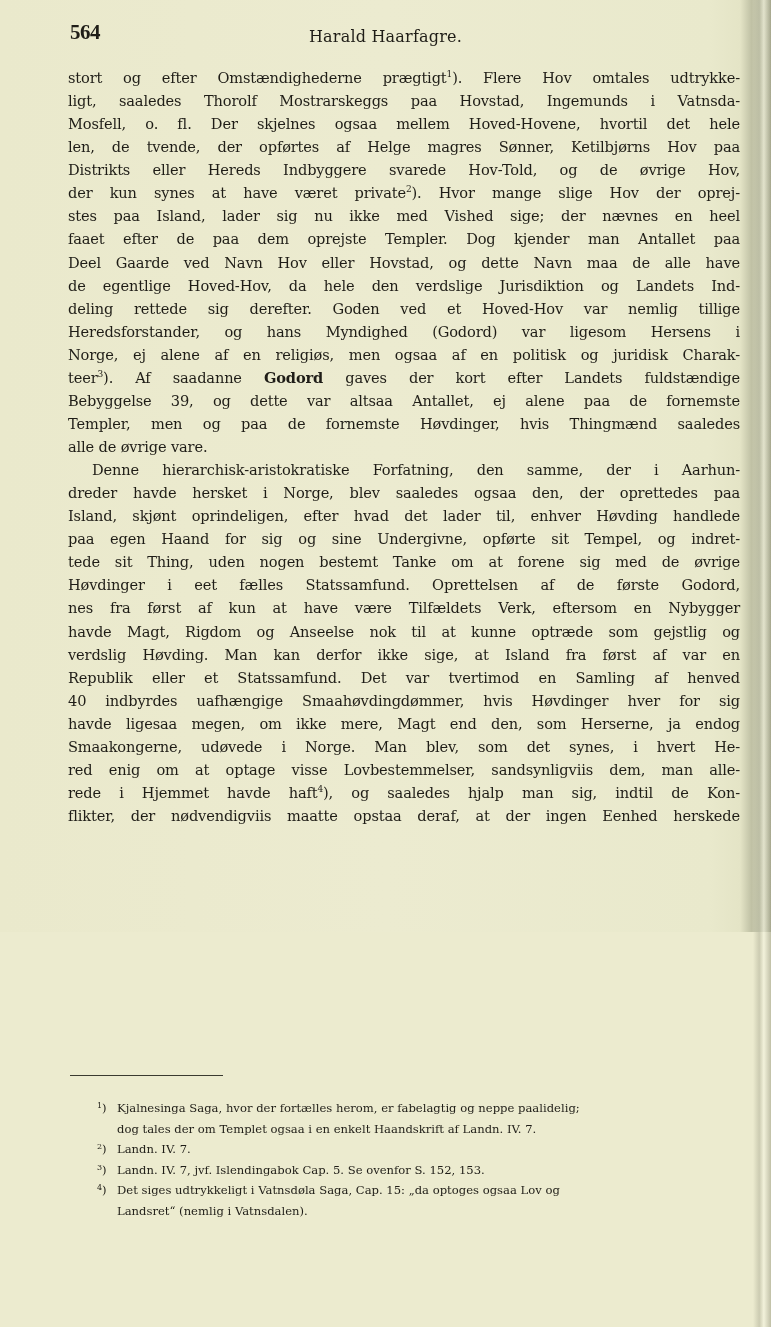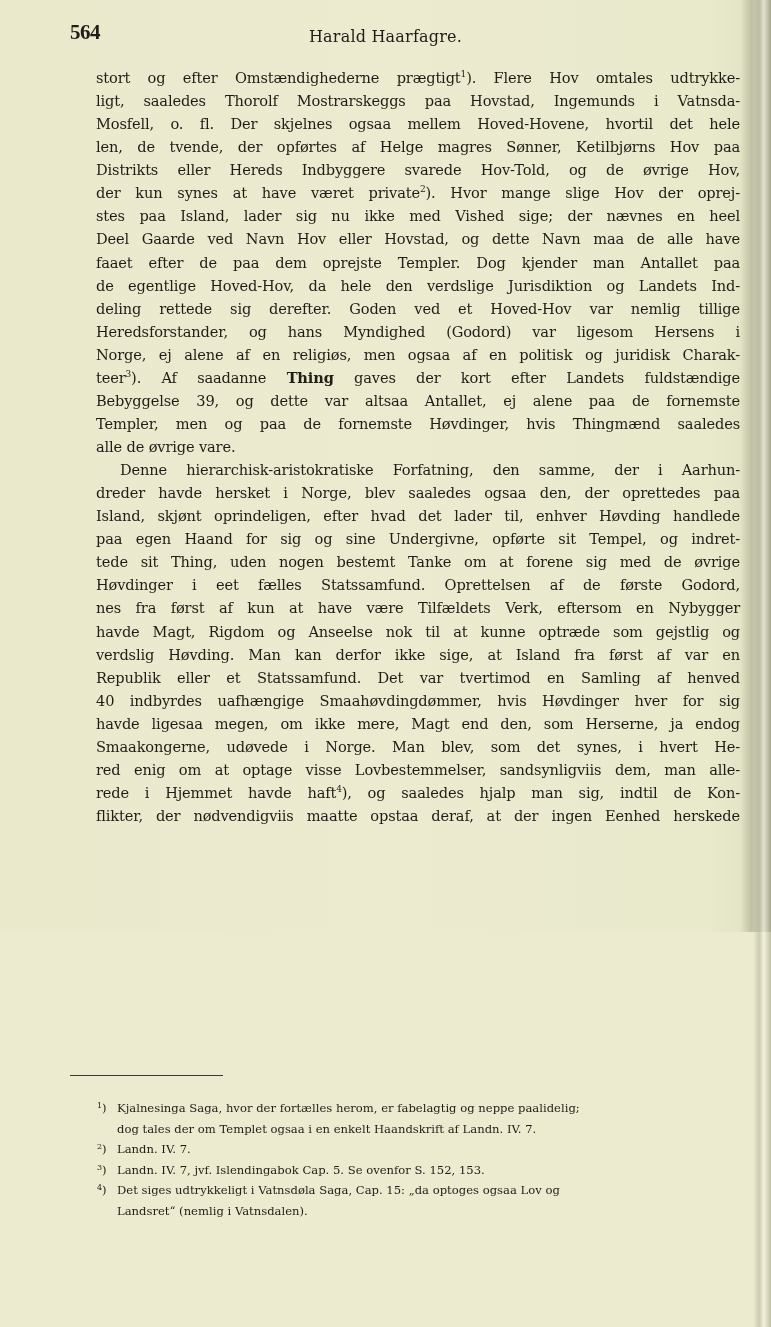--- a/index.html
+++ b/index.html
@@ -54,21 +54,20 @@
     }
     .line {
       height: 23.07px;
       line-height: 23px;
       font-size: 14.6px;
       white-space: nowrap;
       text-align: justify;
       text-align-last: justify;
       font-family: "DejaVu Serif", serif;
       letter-spacing: -0.15px;
-      margin-left: 28px;
     }
     .line.last {
       text-align-last: left;
     }
     .line.indent {
       padding-left: 24px;
     }
     .line .bold {
       font-weight: bold;
     }
@@ -122,27 +121,27 @@
   <div class="running-head">Harald Haarfagre.</div>
 
   <div class="body-text" id="body-text">
       <div class="line"><span>stort og efter Omstændighederne prægtigt</span><sup class="fn-ref">1</sup><span>).  Flere Hov omtales udtrykke-</span></div>
       <div class="line"><span>ligt, saaledes Thorolf Mostrarskeggs paa Hovstad, Ingemunds i Vatnsda-</span></div>
       <div class="line"><span>Mosfell, o. fl.  Der skjelnes ogsaa mellem Hoved-Hovene, hvortil det hele</span></div>
       <div class="line"><span>len, de tvende, der opførtes af Helge magres Sønner, Ketilbjørns Hov paa</span></div>
       <div class="line"><span>Distrikts eller Hereds Indbyggere svarede Hov-Told, og de øvrige Hov,</span></div>
       <div class="line"><span>der kun synes at have været private</span><sup class="fn-ref">2</sup><span>).  Hvor mange slige Hov der oprej-</span></div>
       <div class="line"><span>stes paa Island, lader sig nu ikke med Vished sige; der nævnes en heel</span></div>
+      <div class="line"><span>faaet efter de paa dem oprejste Templer.  Dog kjender man Antallet paa</span></div>
       <div class="line"><span>Deel Gaarde ved Navn Hov eller Hovstad, og dette Navn maa de alle have</span></div>
-      <div class="line"><span>faaet efter de paa dem oprejste Templer.  Dog kjender man Antallet paa</span></div>
       <div class="line"><span>de egentlige Hoved-Hov, da hele den verdslige Jurisdiktion og Landets Ind-</span></div>
       <div class="line"><span>deling rettede sig derefter.  Goden ved et Hoved-Hov var nemlig tillige</span></div>
       <div class="line"><span>Heredsforstander, og hans Myndighed (Godord) var ligesom Hersens i</span></div>
       <div class="line"><span>Norge, ej alene af en religiøs, men ogsaa af en politisk og juridisk Charak-</span></div>
-      <div class="line"><span>teer</span><sup class="fn-ref">3</sup><span>).  Af saadanne </span><span class="bold">Thing</span><span> gaves der kort efter Landets fuldstændige</span></div>
+      <div class="line"><span>teer</span><sup class="fn-ref">3</sup><span>).  Af saadanne </span><span class="bold">Godord</span><span> gaves der kort efter Landets fuldstændige</span></div>
       <div class="line"><span>Bebyggelse 39, og dette var altsaa Antallet, ej alene paa de fornemste</span></div>
       <div class="line"><span>Templer, men og paa de fornemste Høvdinger, hvis Thingmænd saaledes</span></div>
       <div class="line last"><span>alle de øvrige vare.</span></div>
       <div class="line indent"><span>Denne hierarchisk-aristokratiske Forfatning, den samme, der i Aarhun-</span></div>
       <div class="line"><span>dreder havde hersket i Norge, blev saaledes ogsaa den, der oprettedes paa</span></div>
       <div class="line"><span>Island, skjønt oprindeligen, efter hvad det lader til, enhver Høvding handlede</span></div>
       <div class="line"><span>paa egen Haand for sig og sine Undergivne, opførte sit Tempel, og indret-</span></div>
       <div class="line"><span>tede sit Thing, uden nogen bestemt Tanke om at forene sig med de øvrige</span></div>
       <div class="line"><span>Høvdinger i eet fælles Statssamfund.  Oprettelsen af de første Godord,</span></div>
       <div class="line"><span>nes fra først af kun at have være Tilfældets Verk, eftersom en Nybygger</span></div>

